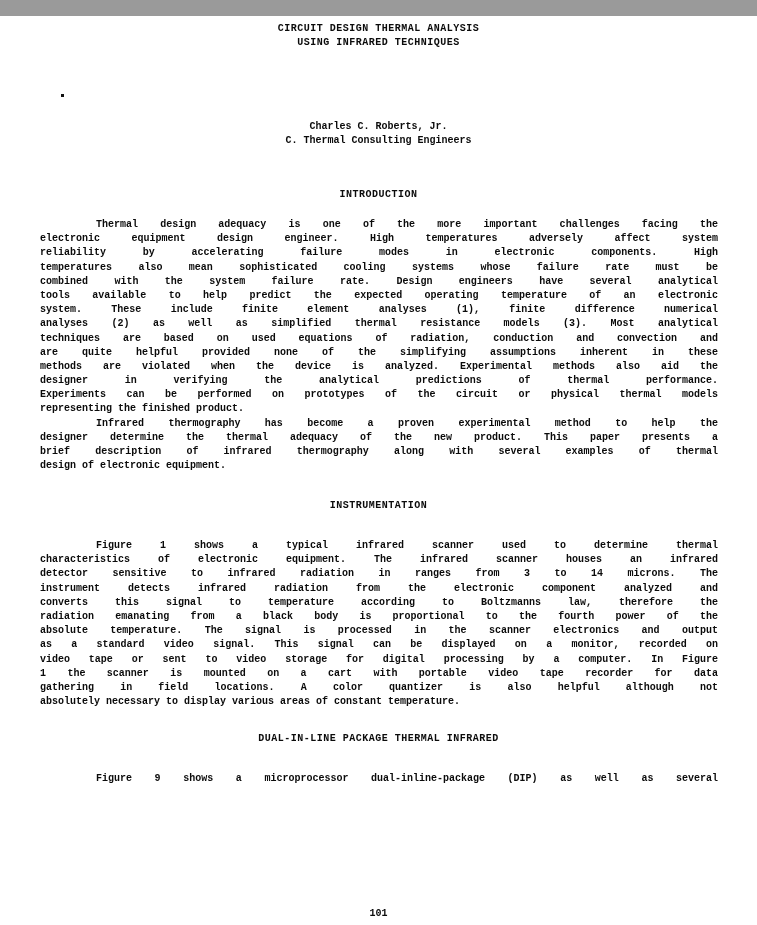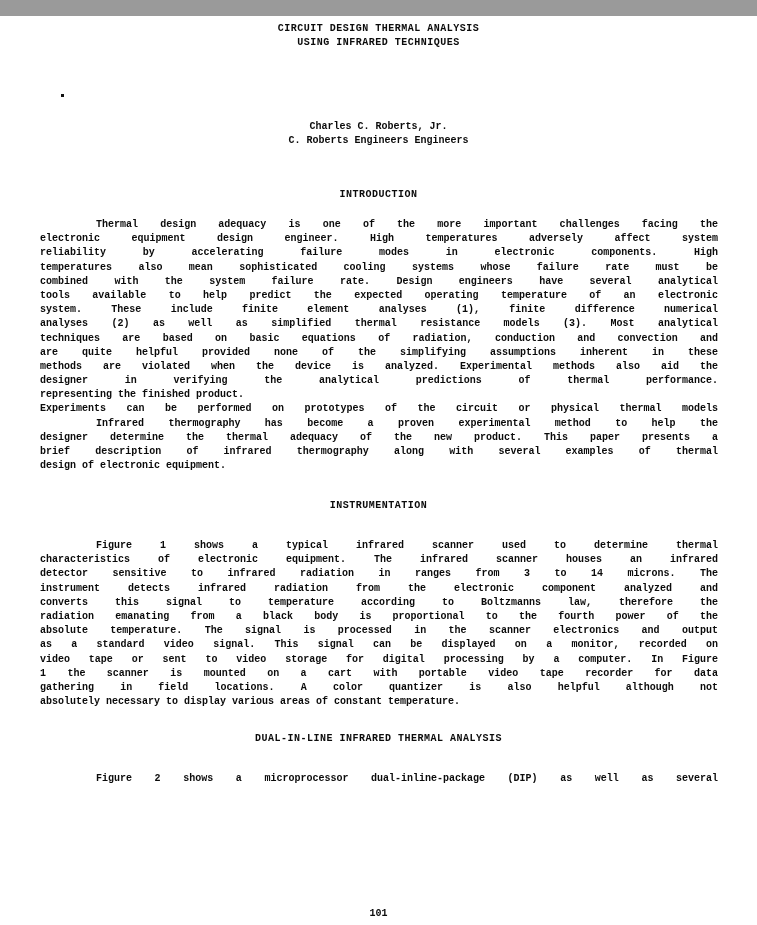--- a/index.html
+++ b/index.html
@@ -57,40 +57,40 @@
   <div class="speck"></div>
 
   <div class="abs centered heading" style="top:6px;">
     <div>CIRCUIT DESIGN THERMAL ANALYSIS</div>
     <div>USING INFRARED TECHNIQUES</div>
   </div>
 
 
   <div class="abs centered" style="top:104px;">
     <div>Charles C. Roberts, Jr.</div>
-    <div>C. Roberts Engineers Engineers</div>
+    <div>C. Thermal Consulting Engineers</div>
   </div>
 
   <div class="abs centered heading" style="top:172px;">INTRODUCTION</div>
 
   <div class="abs bodyblock" style="top:202px;">
       <div class="ln first">Thermal design adequacy is one of the more important challenges facing the</div>
       <div class="ln">electronic equipment design engineer. High temperatures adversely affect system</div>
       <div class="ln">reliability by accelerating failure modes in electronic components. High</div>
       <div class="ln">temperatures also mean sophisticated cooling systems whose failure rate must be</div>
       <div class="ln">combined with the system failure rate. Design engineers have several analytical</div>
       <div class="ln">tools available to help predict the expected operating temperature of an electronic</div>
       <div class="ln">system. These include finite element analyses (1), finite difference numerical</div>
       <div class="ln">analyses (2) as well as simplified thermal resistance models (3). Most analytical</div>
-      <div class="ln">techniques are based on basic equations of radiation, conduction and convection and</div>
+      <div class="ln">techniques are based on used equations of radiation, conduction and convection and</div>
       <div class="ln">are quite helpful provided none of the simplifying assumptions inherent in these</div>
       <div class="ln">methods are violated when the device is analyzed. Experimental methods also aid the</div>
       <div class="ln">designer in verifying the analytical predictions of thermal performance.</div>
+      <div class="ln">Experiments can be performed on prototypes of the circuit or physical thermal models</div>
       <div class="ln lastln">representing the finished product.</div>
-      <div class="ln">Experiments can be performed on prototypes of the circuit or physical thermal models</div>
       <div class="ln first">Infrared thermography has become a proven experimental method to help the</div>
       <div class="ln">designer determine the thermal adequacy of the new product. This paper presents a</div>
       <div class="ln">brief description of infrared thermography along with several examples of thermal</div>
       <div class="ln lastln">design of electronic equipment.</div>
     </div>
 
   <div class="abs centered heading" style="top:483px;">INSTRUMENTATION</div>
 
   <div class="abs bodyblock" style="top:523px;">
       <div class="ln first">Figure 1 shows a typical infrared scanner used to determine thermal</div>
@@ -100,21 +100,21 @@
       <div class="ln">converts this signal to temperature according to Boltzmanns law, therefore the</div>
       <div class="ln">radiation emanating from a black body is proportional to the fourth power of the</div>
       <div class="ln">absolute temperature. The signal is processed in the scanner electronics and output</div>
       <div class="ln">as a standard video signal. This signal can be displayed on a monitor, recorded on</div>
       <div class="ln">video tape or sent to video storage for digital processing by a computer. In Figure</div>
       <div class="ln">1 the scanner is mounted on a cart with portable video tape recorder for data</div>
       <div class="ln">gathering in field locations. A color quantizer is also helpful although not</div>
       <div class="ln lastln">absolutely necessary to display various areas of constant temperature.</div>
     </div>
 
-  <div class="abs centered heading" style="top:716px;">DUAL-IN-LINE INFRARED THERMAL ANALYSIS</div>
+  <div class="abs centered heading" style="top:716px;">DUAL-IN-LINE PACKAGE THERMAL INFRARED</div>
 
   <div class="abs bodyblock" style="top:756px;">
-      <div class="ln first">Figure 2 shows a microprocessor dual-inline-package (DIP) as well as several</div>
+      <div class="ln first">Figure 9 shows a microprocessor dual-inline-package (DIP) as well as several</div>
     </div>
 
   <div class="abs centered" style="top:891px;">101</div>
 
 </div>
 
 </body></html>

